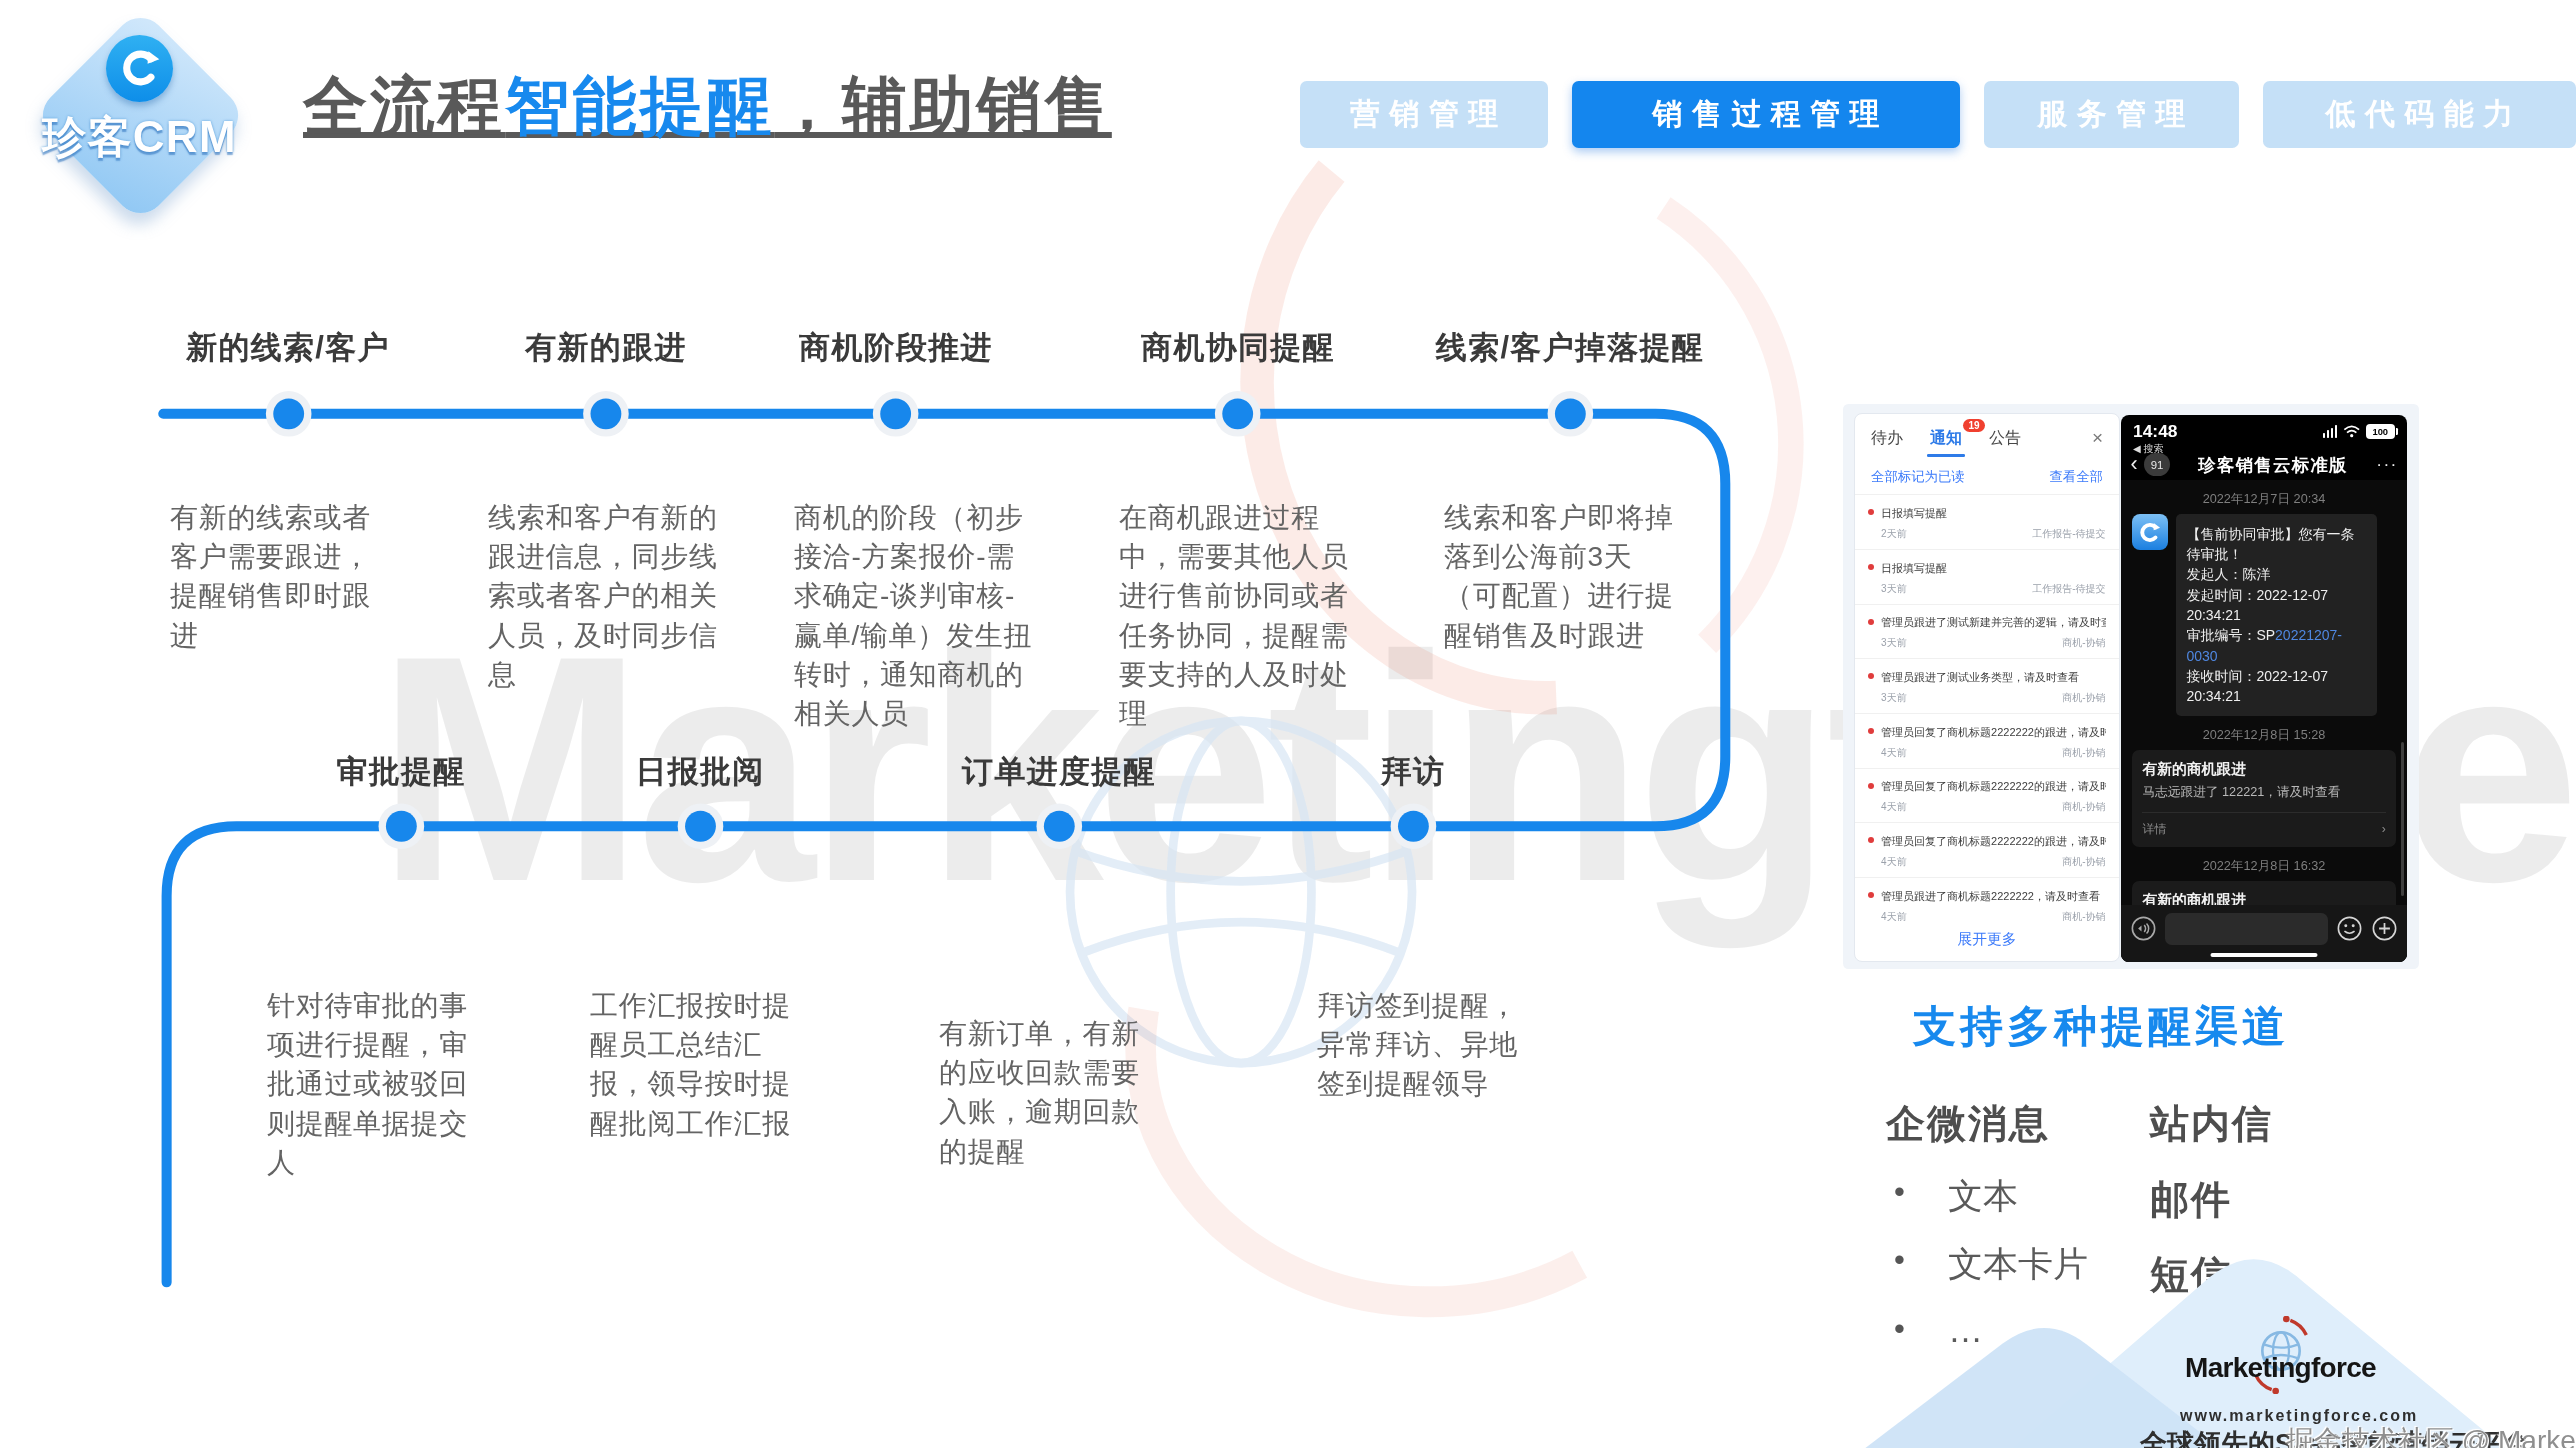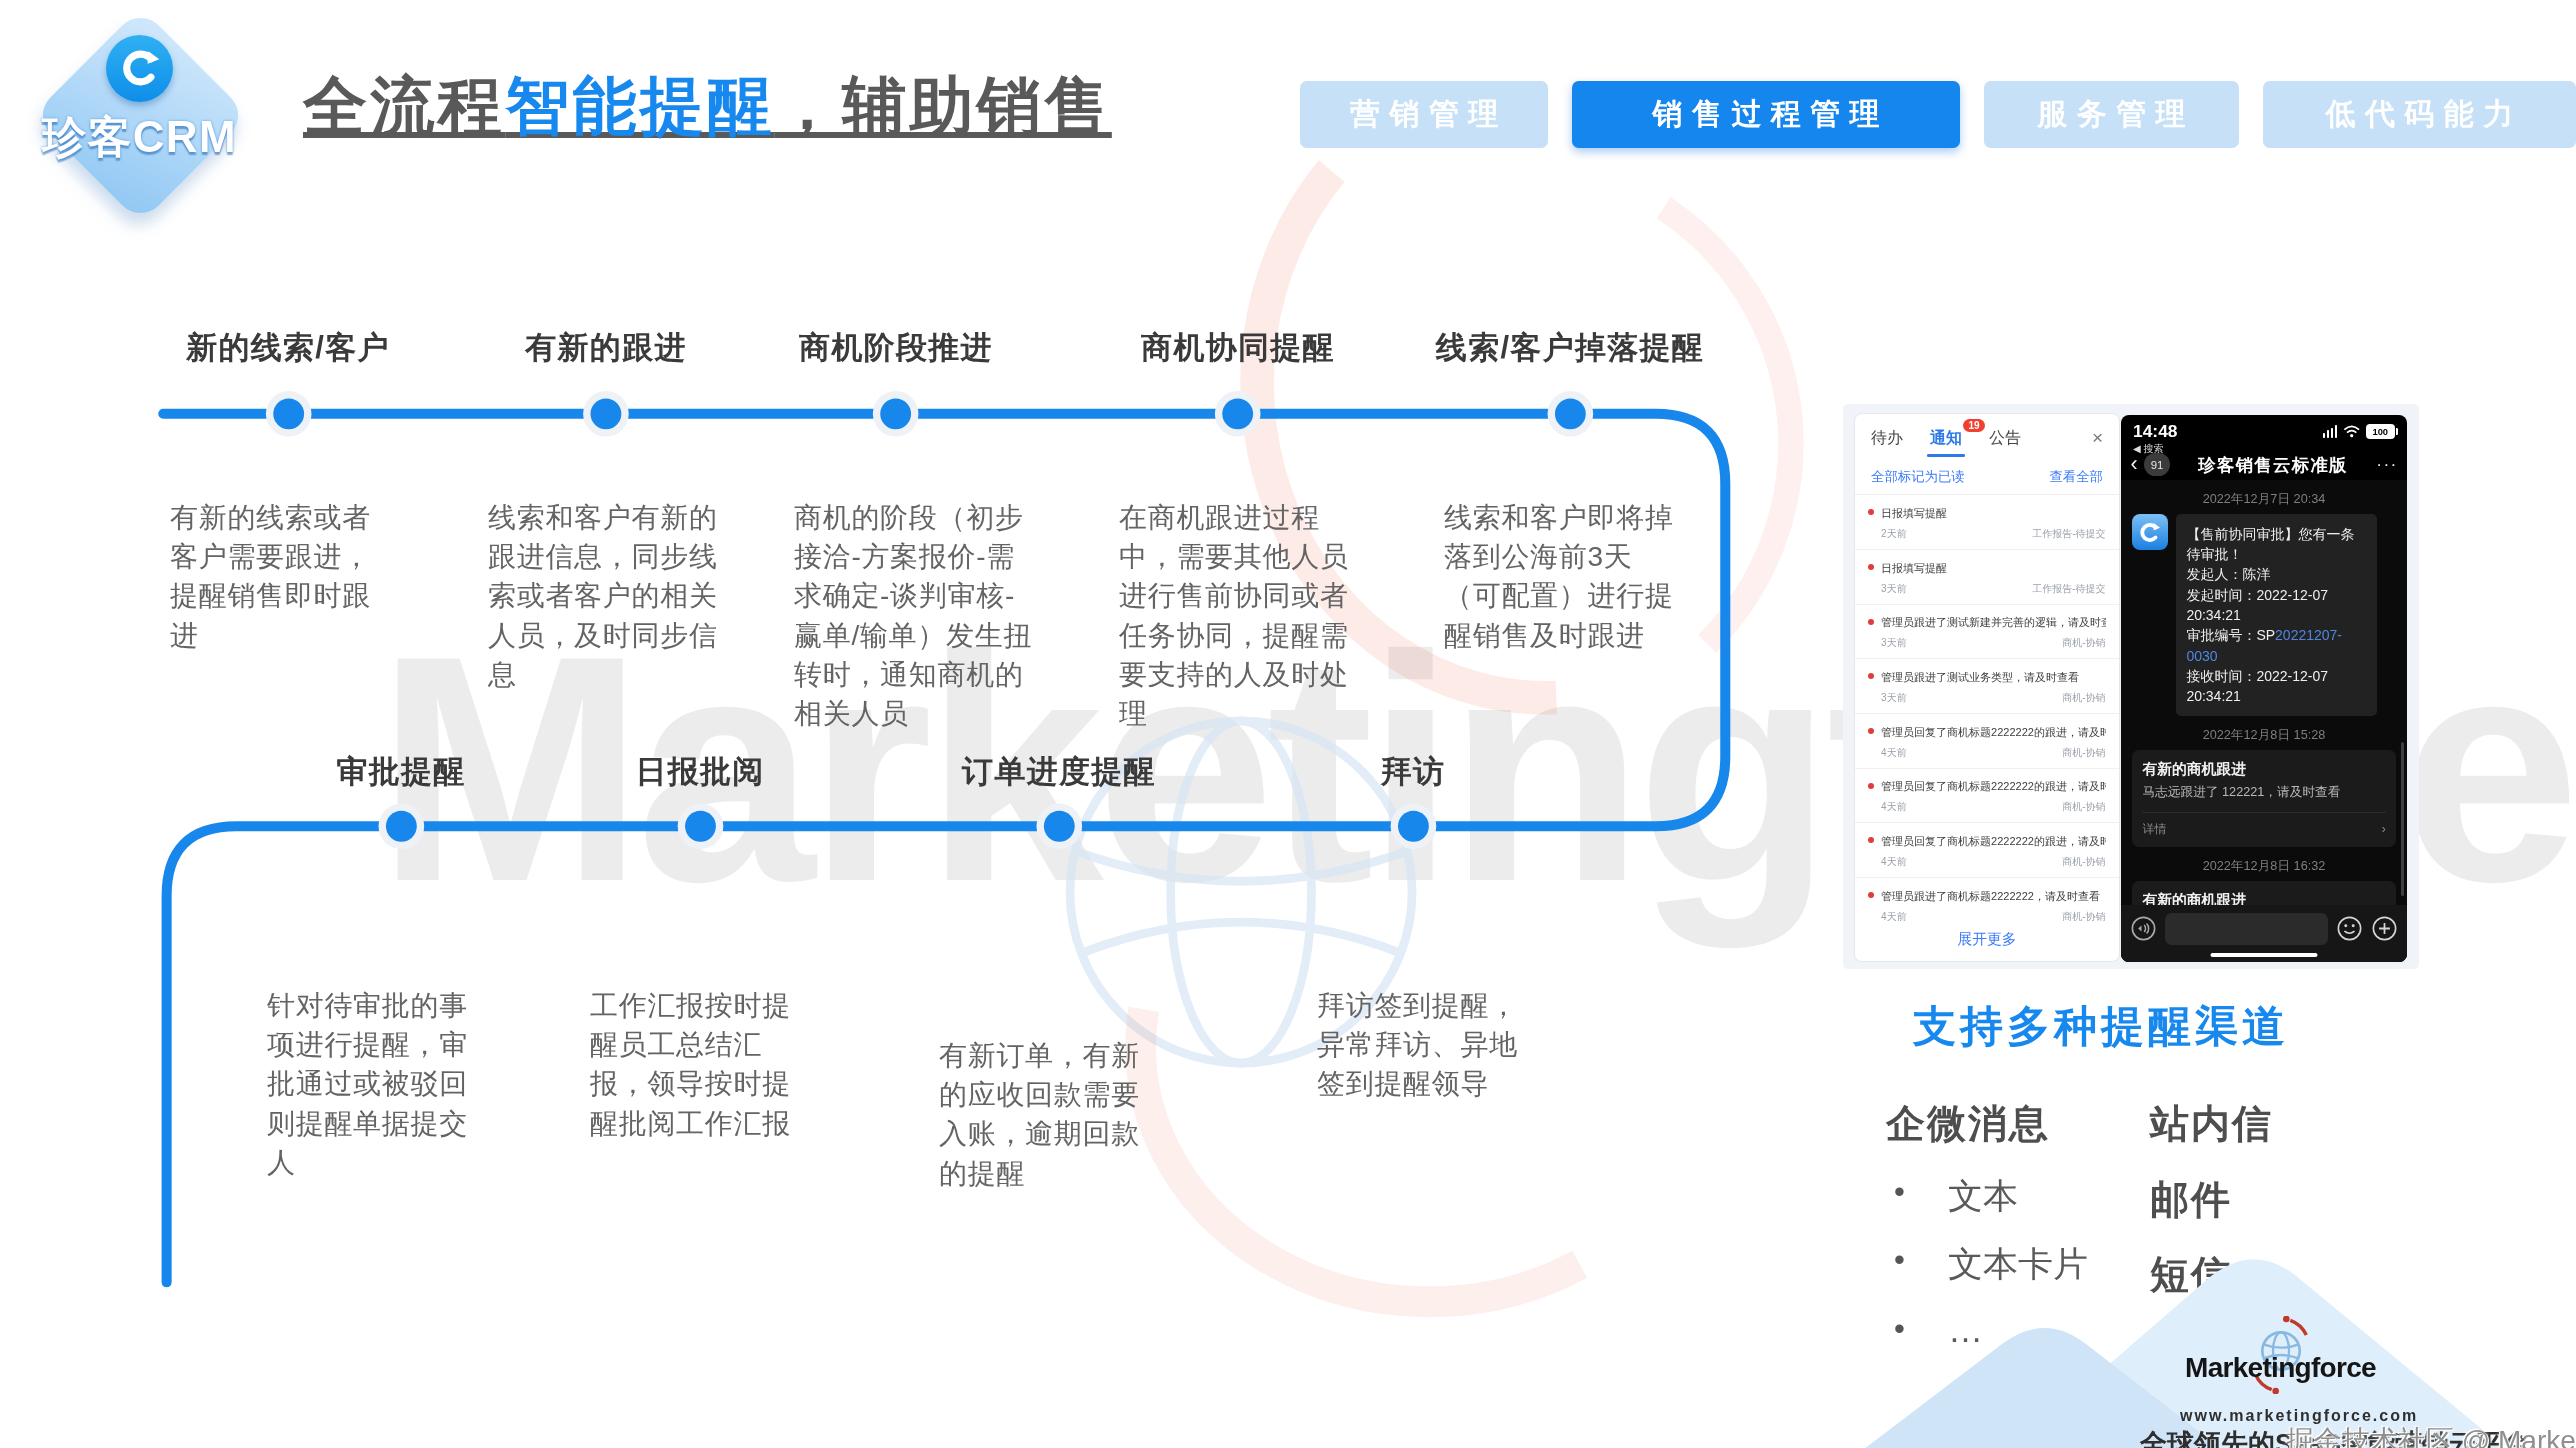--- a/index.html
+++ b/index.html
@@ -245,21 +245,21 @@
 <div class="t-label" style="left:1413px;top:751px;">拜访</div>
 
 <div class="desc" style="left:170px;top:498px;width:221px;">有新的线索或者客户需要跟进，提醒销售即时跟进</div>
 <div class="desc" style="left:488px;top:498px;width:235px;">线索和客户有新的跟进信息，同步线索或者客户的相关人员，及时同步信息</div>
 <div class="desc" style="left:794px;top:498px;width:243px;">商机的阶段（初步接洽-方案报价-需求确定-谈判审核-赢单/输单）发生扭转时，通知商机的相关人员</div>
 <div class="desc" style="left:1119px;top:498px;width:243px;">在商机跟进过程中，需要其他人员进行售前协同或者任务协同，提醒需要支持的人及时处理</div>
 <div class="desc" style="left:1444px;top:498px;width:235px;">线索和客户即将掉落到公海前3天（可配置）进行提醒销售及时跟进</div>
 
 <div class="desc" style="left:267px;top:986px;width:228px;">针对待审批的事项进行提醒，审批通过或被驳回则提醒单据提交人</div>
 <div class="desc" style="left:590px;top:986px;width:228px;">工作汇报按时提醒员工总结汇报，领导按时提醒批阅工作汇报</div>
-<div class="desc" style="left:939px;top:1036px;width:228px;">有新订单，有新的应收回款需要入账，逾期回款的提醒</div>
+<div class="desc" style="left:939px;top:1014px;width:228px;">有新订单，有新的应收回款需要入账，逾期回款的提醒</div>
 <div class="desc" style="left:1317px;top:986px;width:228px;">拜访签到提醒，异常拜访、异地签到提醒领导</div>
 
 <div class="panel-bg"></div>
 
 <div class="phone-white">
   <div class="pw-tabs">
     <span class="pw-tab">待办</span>
     <span class="pw-tab active">
       <span>通知</span>
       <span class="pw-badge">19</span>

